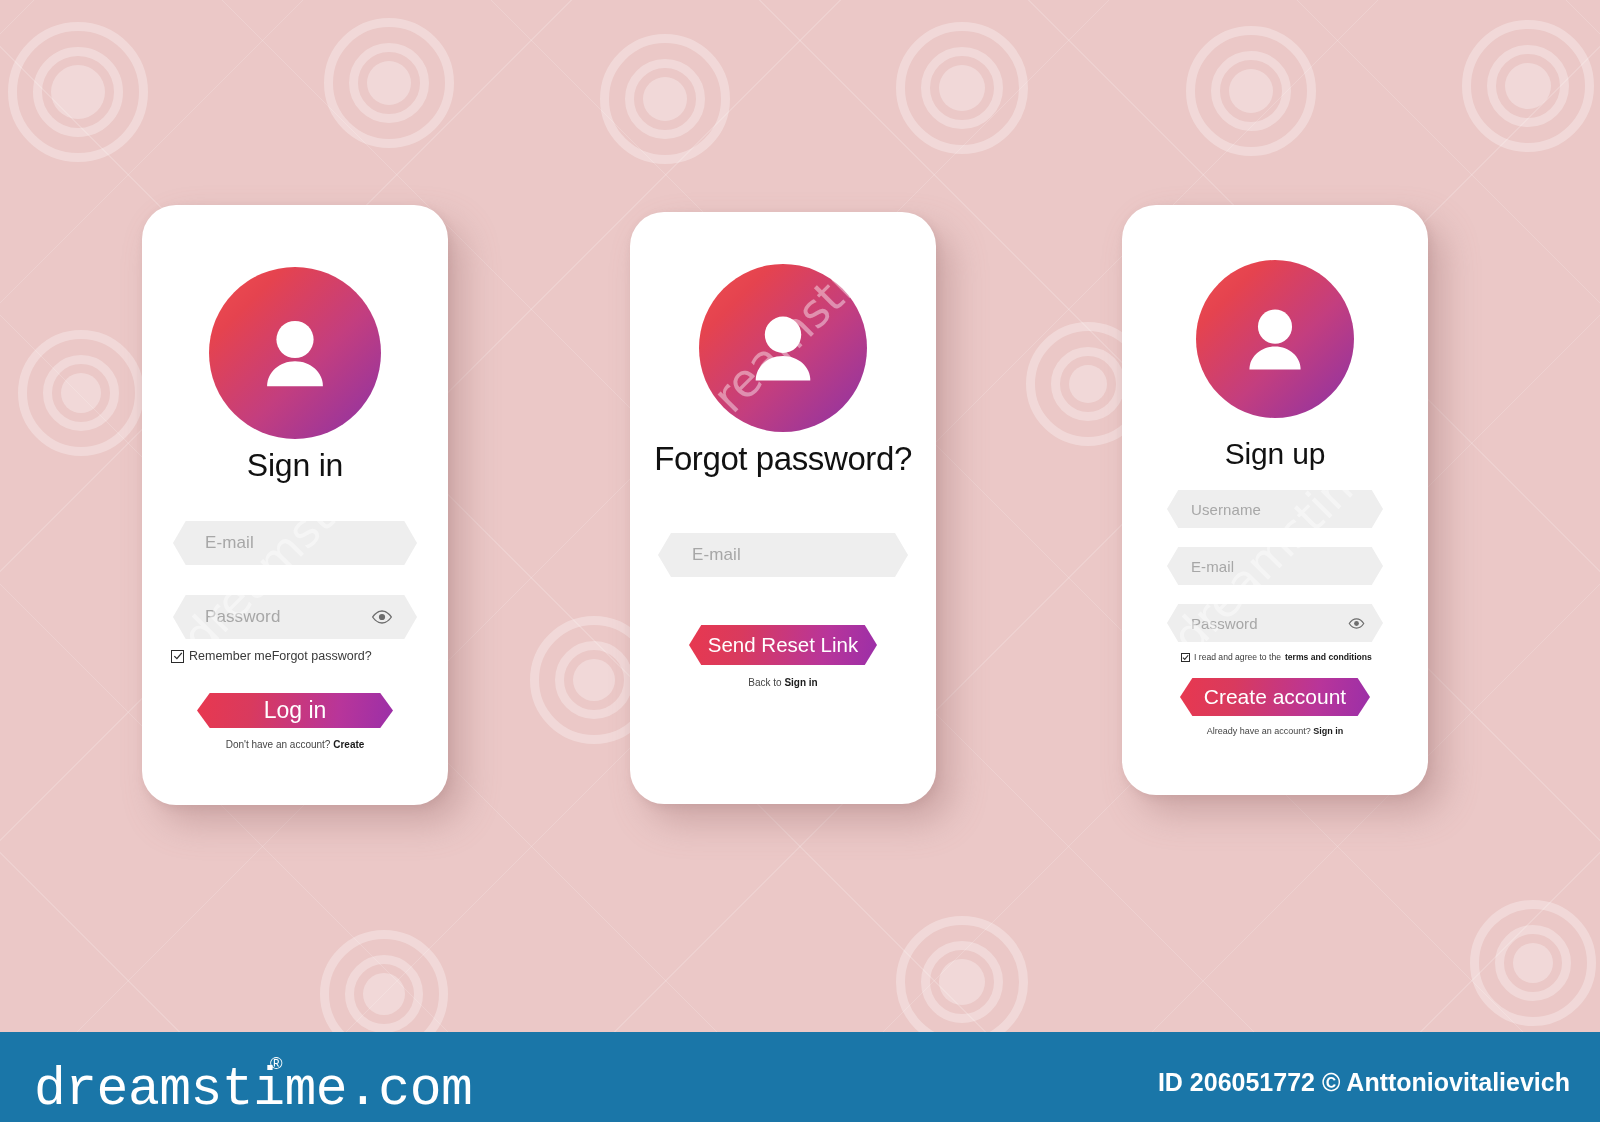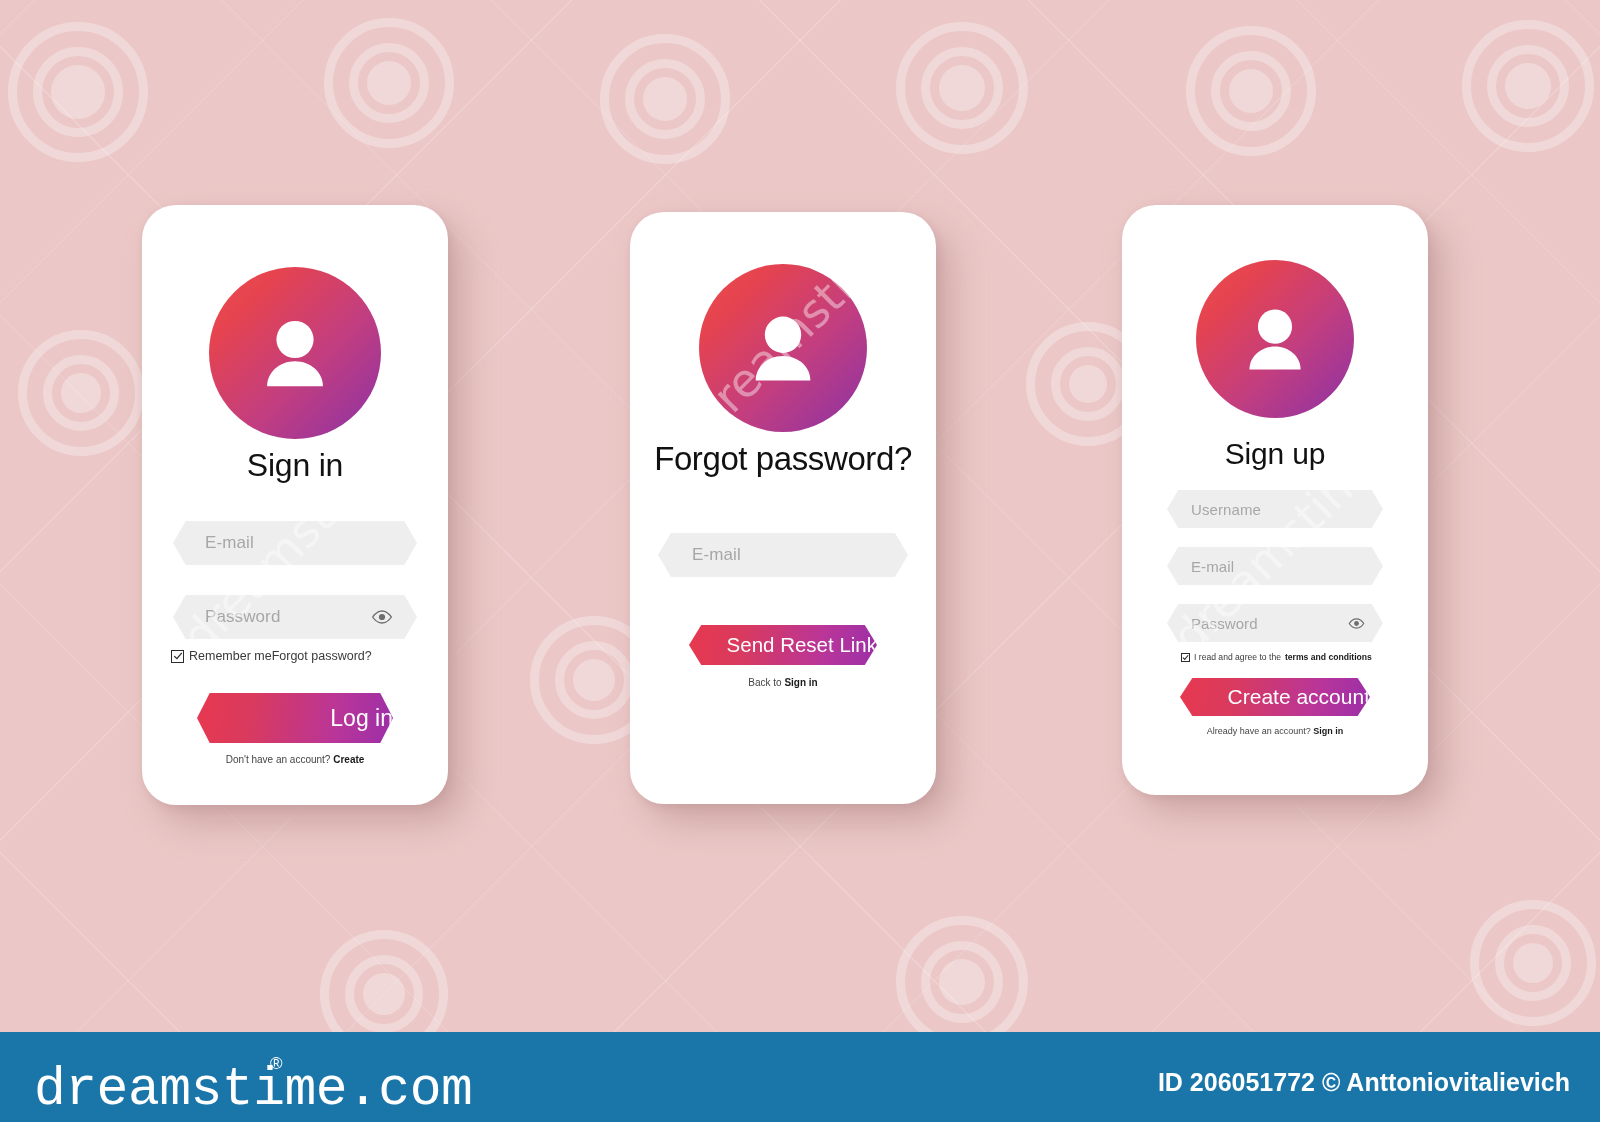--- a/index.html
+++ b/index.html
@@ -120,21 +120,21 @@
     align-items: center;
     justify-content: center;
   }
 
   
   .btn {
     position: relative;
     background: linear-gradient(100deg, #e8384f 0%, #d93a5e 28%, #b8359a 72%, #9b2fa8 100%);
     display: flex;
     align-items: center;
-    justify-content: flex-end;
+    justify-content: center;
     clip-path: polygon(
       0% 50%, 6.5% 0%, 93.5% 0%, 100% 50%, 93.5% 100%, 6.5% 100%
     );
     cursor: pointer;
   }
   .btn-label {
     color: #ffffff;
     white-space: nowrap;
   }
 
@@ -167,21 +167,21 @@
   
   #phone-signin .avatar { width: 172px; height: 172px; margin-top: 62px; }
   #phone-signin .title  { font-size: 32px; color: #111; margin-top: 8px; letter-spacing: -0.2px; }
   #phone-signin .field  { width: 244px; }
   #phone-signin .f-email { margin-top: 37px; }
   #phone-signin .f-pass  { margin-top: 30px; }
   #phone-signin .field-label { margin-left: 32px; }
   #phone-signin .eye { right: 24px; }
   #phone-signin .row-meta { width: 248px; margin-top: 10px; font-size: 12.5px; }
   #phone-signin .chk { width: 13px; height: 13px; }
-  #phone-signin .btn { width: 196px; height: 50px; margin-top: 30px; }
+  #phone-signin .btn { width: 196px; height: 35px; margin-top: 30px; }
   #phone-signin .btn-label { font-size: 23px; }
   #phone-signin .footnote { margin-top: 11px; font-size: 10px; }
 
   
   #phone-forgot .avatar { width: 168px; height: 168px; margin-top: 52px; }
   #phone-forgot .title  { font-size: 33px; color: #111; margin-top: 8px; letter-spacing: -0.4px; }
   #phone-forgot .field  { width: 250px; margin-top: 55px; }
   #phone-forgot .field-label { margin-left: 34px; }
   #phone-forgot .btn { width: 188px; height: 40px; margin-top: 48px; }
   #phone-forgot .btn-label { font-size: 20.5px; }

